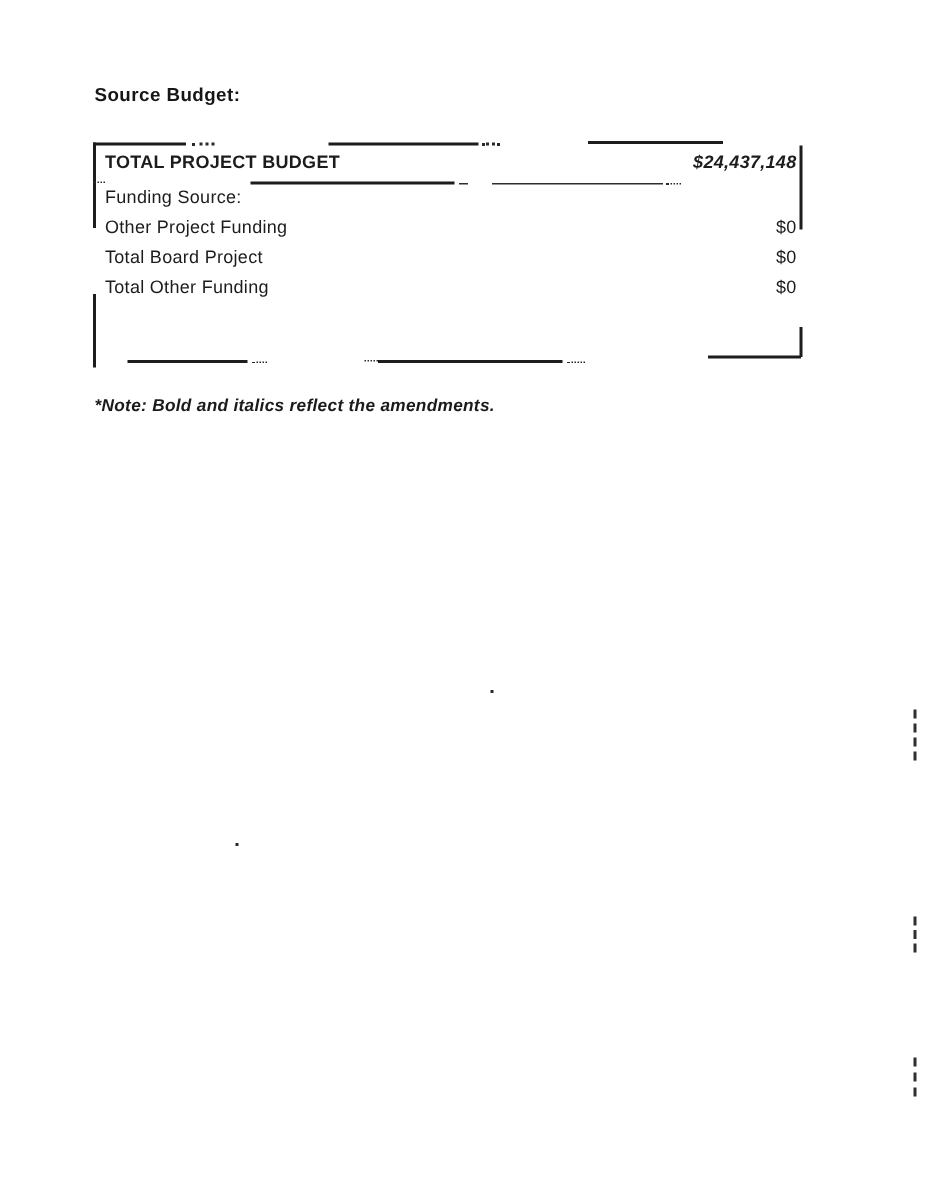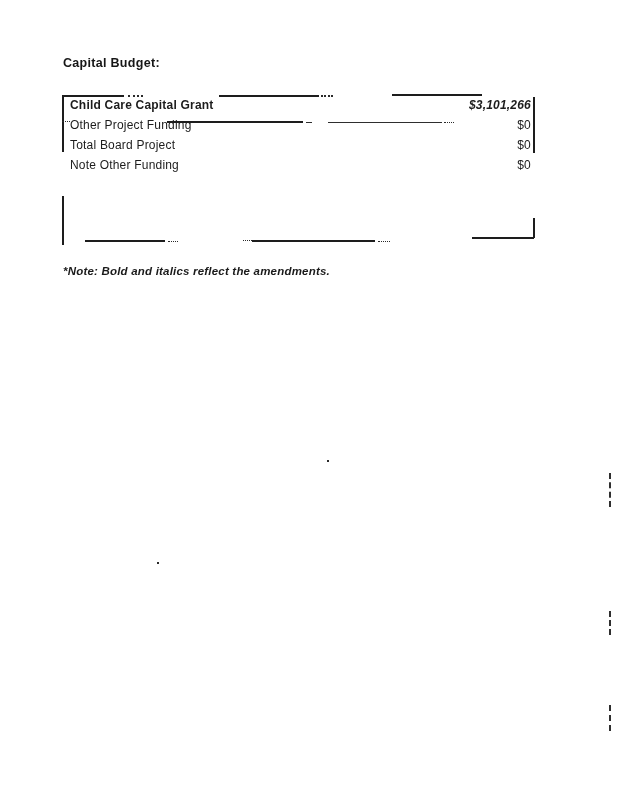--- a/index.html
+++ b/index.html
@@ -63,37 +63,41 @@
   .seg-dotted-h { position: absolute; border-top: 2px dotted #2a2a2a; background: none; }
   .seg-dotted-h.thin1 { border-top-width: 1px; }
   .artifact-dot { position: absolute; width: 2px; height: 2px; background: #2a2a2a; }
   .artifact-dash-v { position: absolute; width: 0; border-left: 2px dashed #2f2f2f; }
 </style>
 </head>
 <body>
 
 <div class="page">
 
-  <div class="doc-title">Capital Budget:</div>
+  <div class="doc-title">Source Budget:</div>
 
   <div class="budget-table">
+    <div class="trow first">
+      <span class="lbl bold">TOTAL PROJECT BUDGET</span>
+      <span class="val emph">$24,437,148</span>
+    </div>
     <div class="trow">
-      <span class="lbl bold">Child Care Capital Grant</span>
-      <span class="val emph">$3,101,266</span>
+      <span class="lbl">Funding Source:</span>
+      <span class="val"></span>
     </div>
     <div class="trow">
       <span class="lbl">Other Project Funding</span>
       <span class="val">$0</span>
     </div>
     <div class="trow">
       <span class="lbl">Total Board Project</span>
       <span class="val">$0</span>
     </div>
     <div class="trow">
-      <span class="lbl">Note Other Funding</span>
+      <span class="lbl">Total Other Funding</span>
       <span class="val">$0</span>
     </div>
   </div>
 
   <div class="seg" style="left:62px; top:95px; width:62px; height:2px;"></div>
   <div class="seg-dotted-h" style="left:128px; top:95px; width:15px;"></div>
   <div class="seg" style="left:219px; top:95px; width:100px; height:2px;"></div>
   <div class="seg-dotted-h" style="left:321px; top:95px; width:12px;"></div>
   <div class="seg" style="left:392px; top:94px; width:90px; height:2px;"></div>
 

